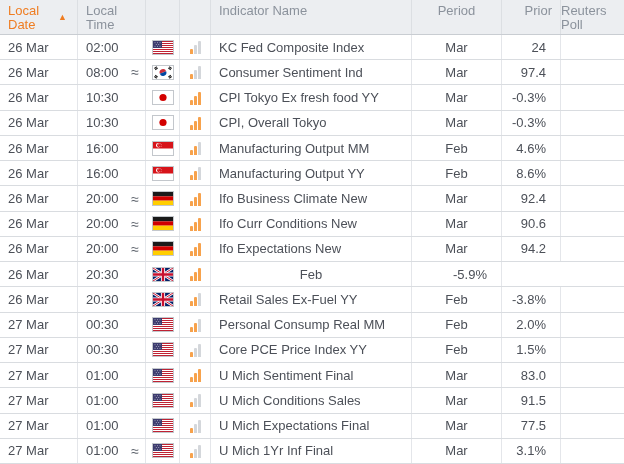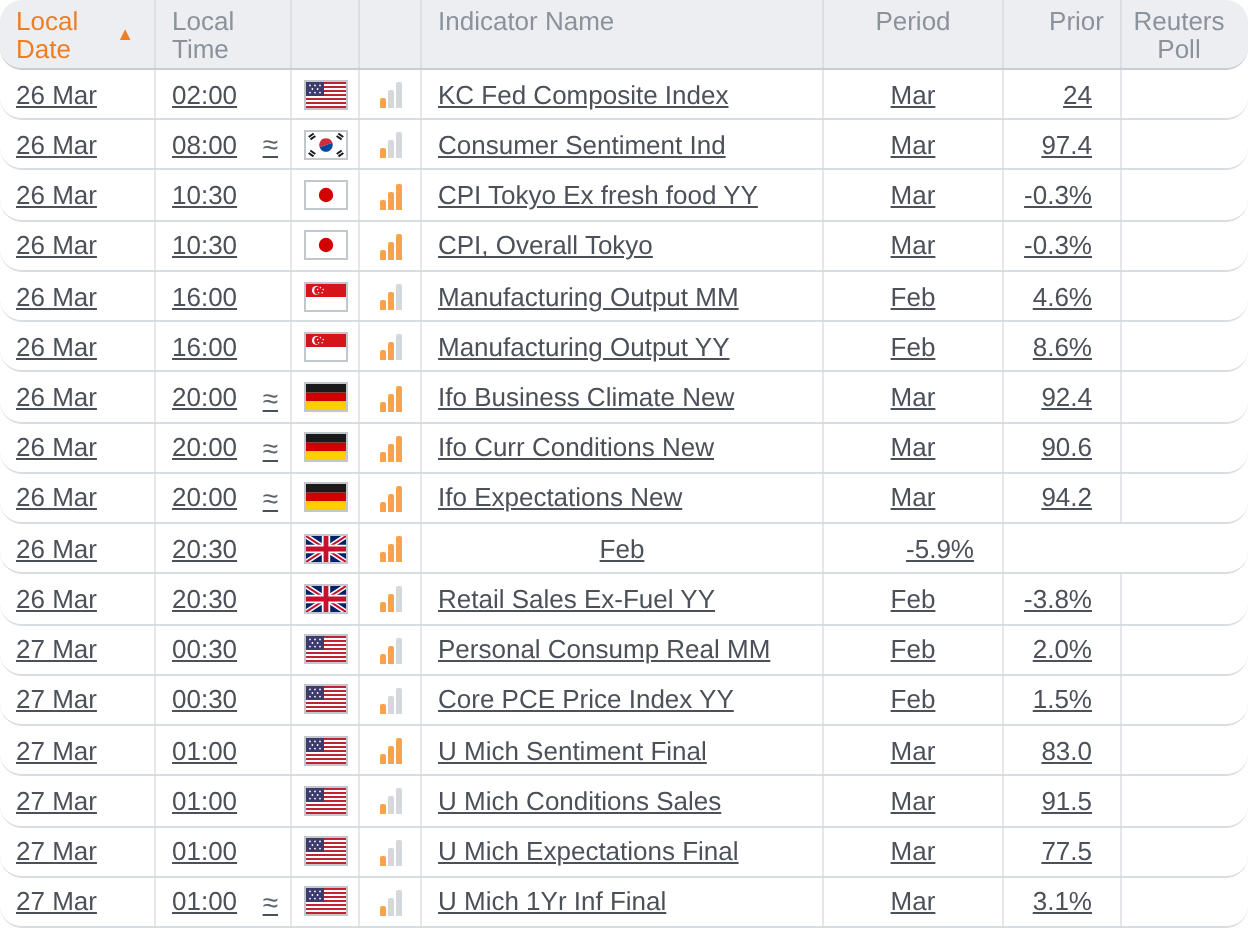--- a/index.html
+++ b/index.html
@@ -13,21 +13,20 @@
     width:624px;height:464px;
     display:flex;flex-direction:column;
     background:#fff;
     font-size:13px;color:#4c5058;
   }
   
   .grid-row{
     display:grid;
     grid-template-columns:78px 68px 34px 31px 201px 90px 59px 63px;
     align-items:stretch;
-    border-radius:11px;
   }
   
   .thead{
     background:#eceef1;
     height:35px;min-height:35px;
     color:#8b929c;
     border-bottom:1px solid #c9cdd2;
     box-sizing:border-box;
   }
   .th{
@@ -43,23 +42,23 @@
   .th-local-date .lbl{display:block;width:44px;}
   .sort-arrow{
     position:absolute;right:10px;top:13px;
     font-size:9px;color:#ef7d22;line-height:9px;
   }
   .th-local-time{padding-left:8px;}
   .th-local-time .lbl{display:block;width:40px;}
   .th-indicator{padding-left:8px;}
   .th-period{text-align:center;}
   .th-prior{text-align:right;padding-right:8px;}
-  .th-poll{text-align:center;padding-right:6px;}
+  .th-poll{text-align:left;padding-right:6px;}
   
-  .tbody{flex:1;overflow:hidden;text-decoration:underline;}
+  .tbody{flex:1;overflow:hidden;}
   .tr{
     height:25.24px;
     border-bottom:1px solid #d9dce0;
     box-sizing:border-box;
     background:#fff;
     cursor:default;
   }
   .td{
     box-sizing:border-box;
     border-right:1px solid #e4e6ea;

